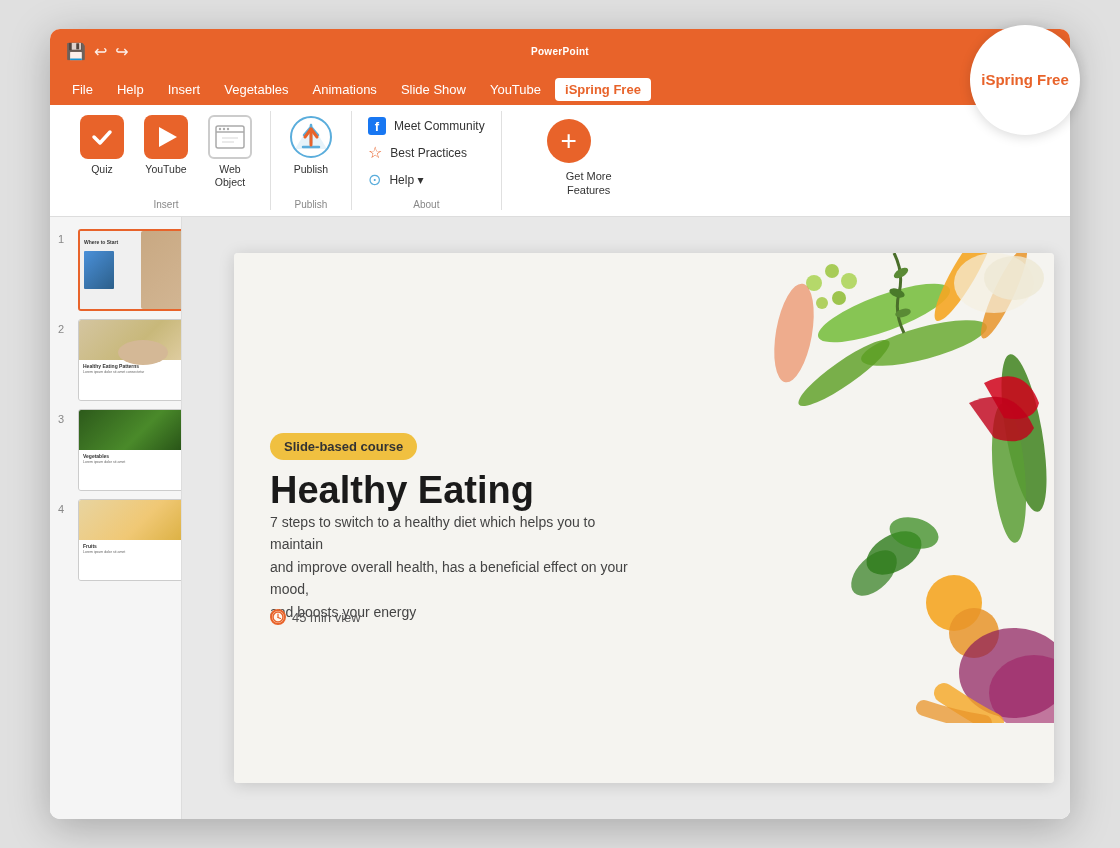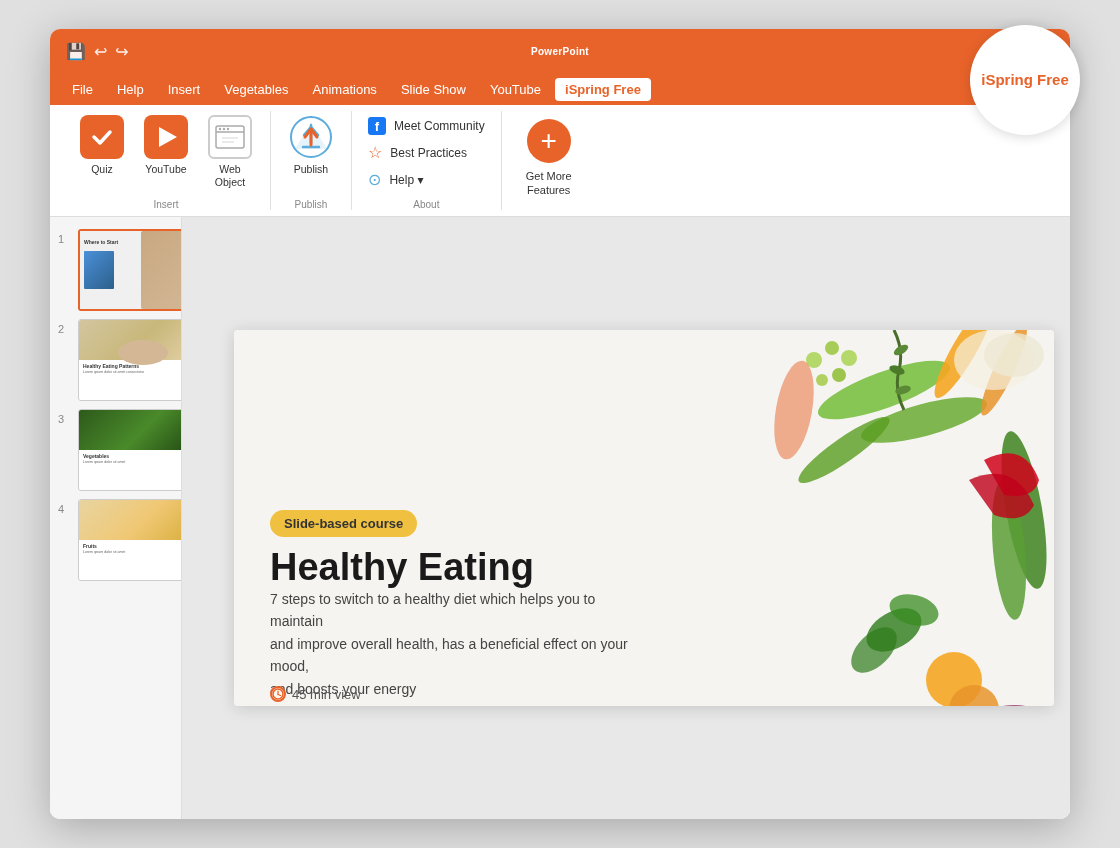--- a/index.html
+++ b/index.html
@@ -279,20 +279,21 @@
       justify-content: center;
       color: #fff;
       font-size: 28px;
       font-weight: 300;
     }
     .get-more-label {
       font-size: 11px;
       color: #333;
       text-align: center;
       line-height: 1.3;
+      margin-left: 40px;
     }
     
     .main {
       display: flex;
       flex: 1;
       background: #f5f5f5;
       border-radius: 0 0 10px 10px;
       overflow: hidden;
     }
     
@@ -398,21 +399,21 @@
     .canvas-area {
       flex: 1;
       background: #e8e8e8;
       display: flex;
       align-items: center;
       justify-content: center;
       padding: 16px;
     }
     .slide-canvas {
       width: 820px;
-      height: 376px;
+      height: 530px;
       background: linear-gradient(135deg, #f0f0f0 0%, #e8e8e8 100%);
       border-radius: 4px;
       box-shadow: 0 2px 16px rgba(0,0,0,0.15);
       position: relative;
       overflow: hidden;
       margin-left: 36px;
     }
     
     .veg-bg {
       position: absolute;

